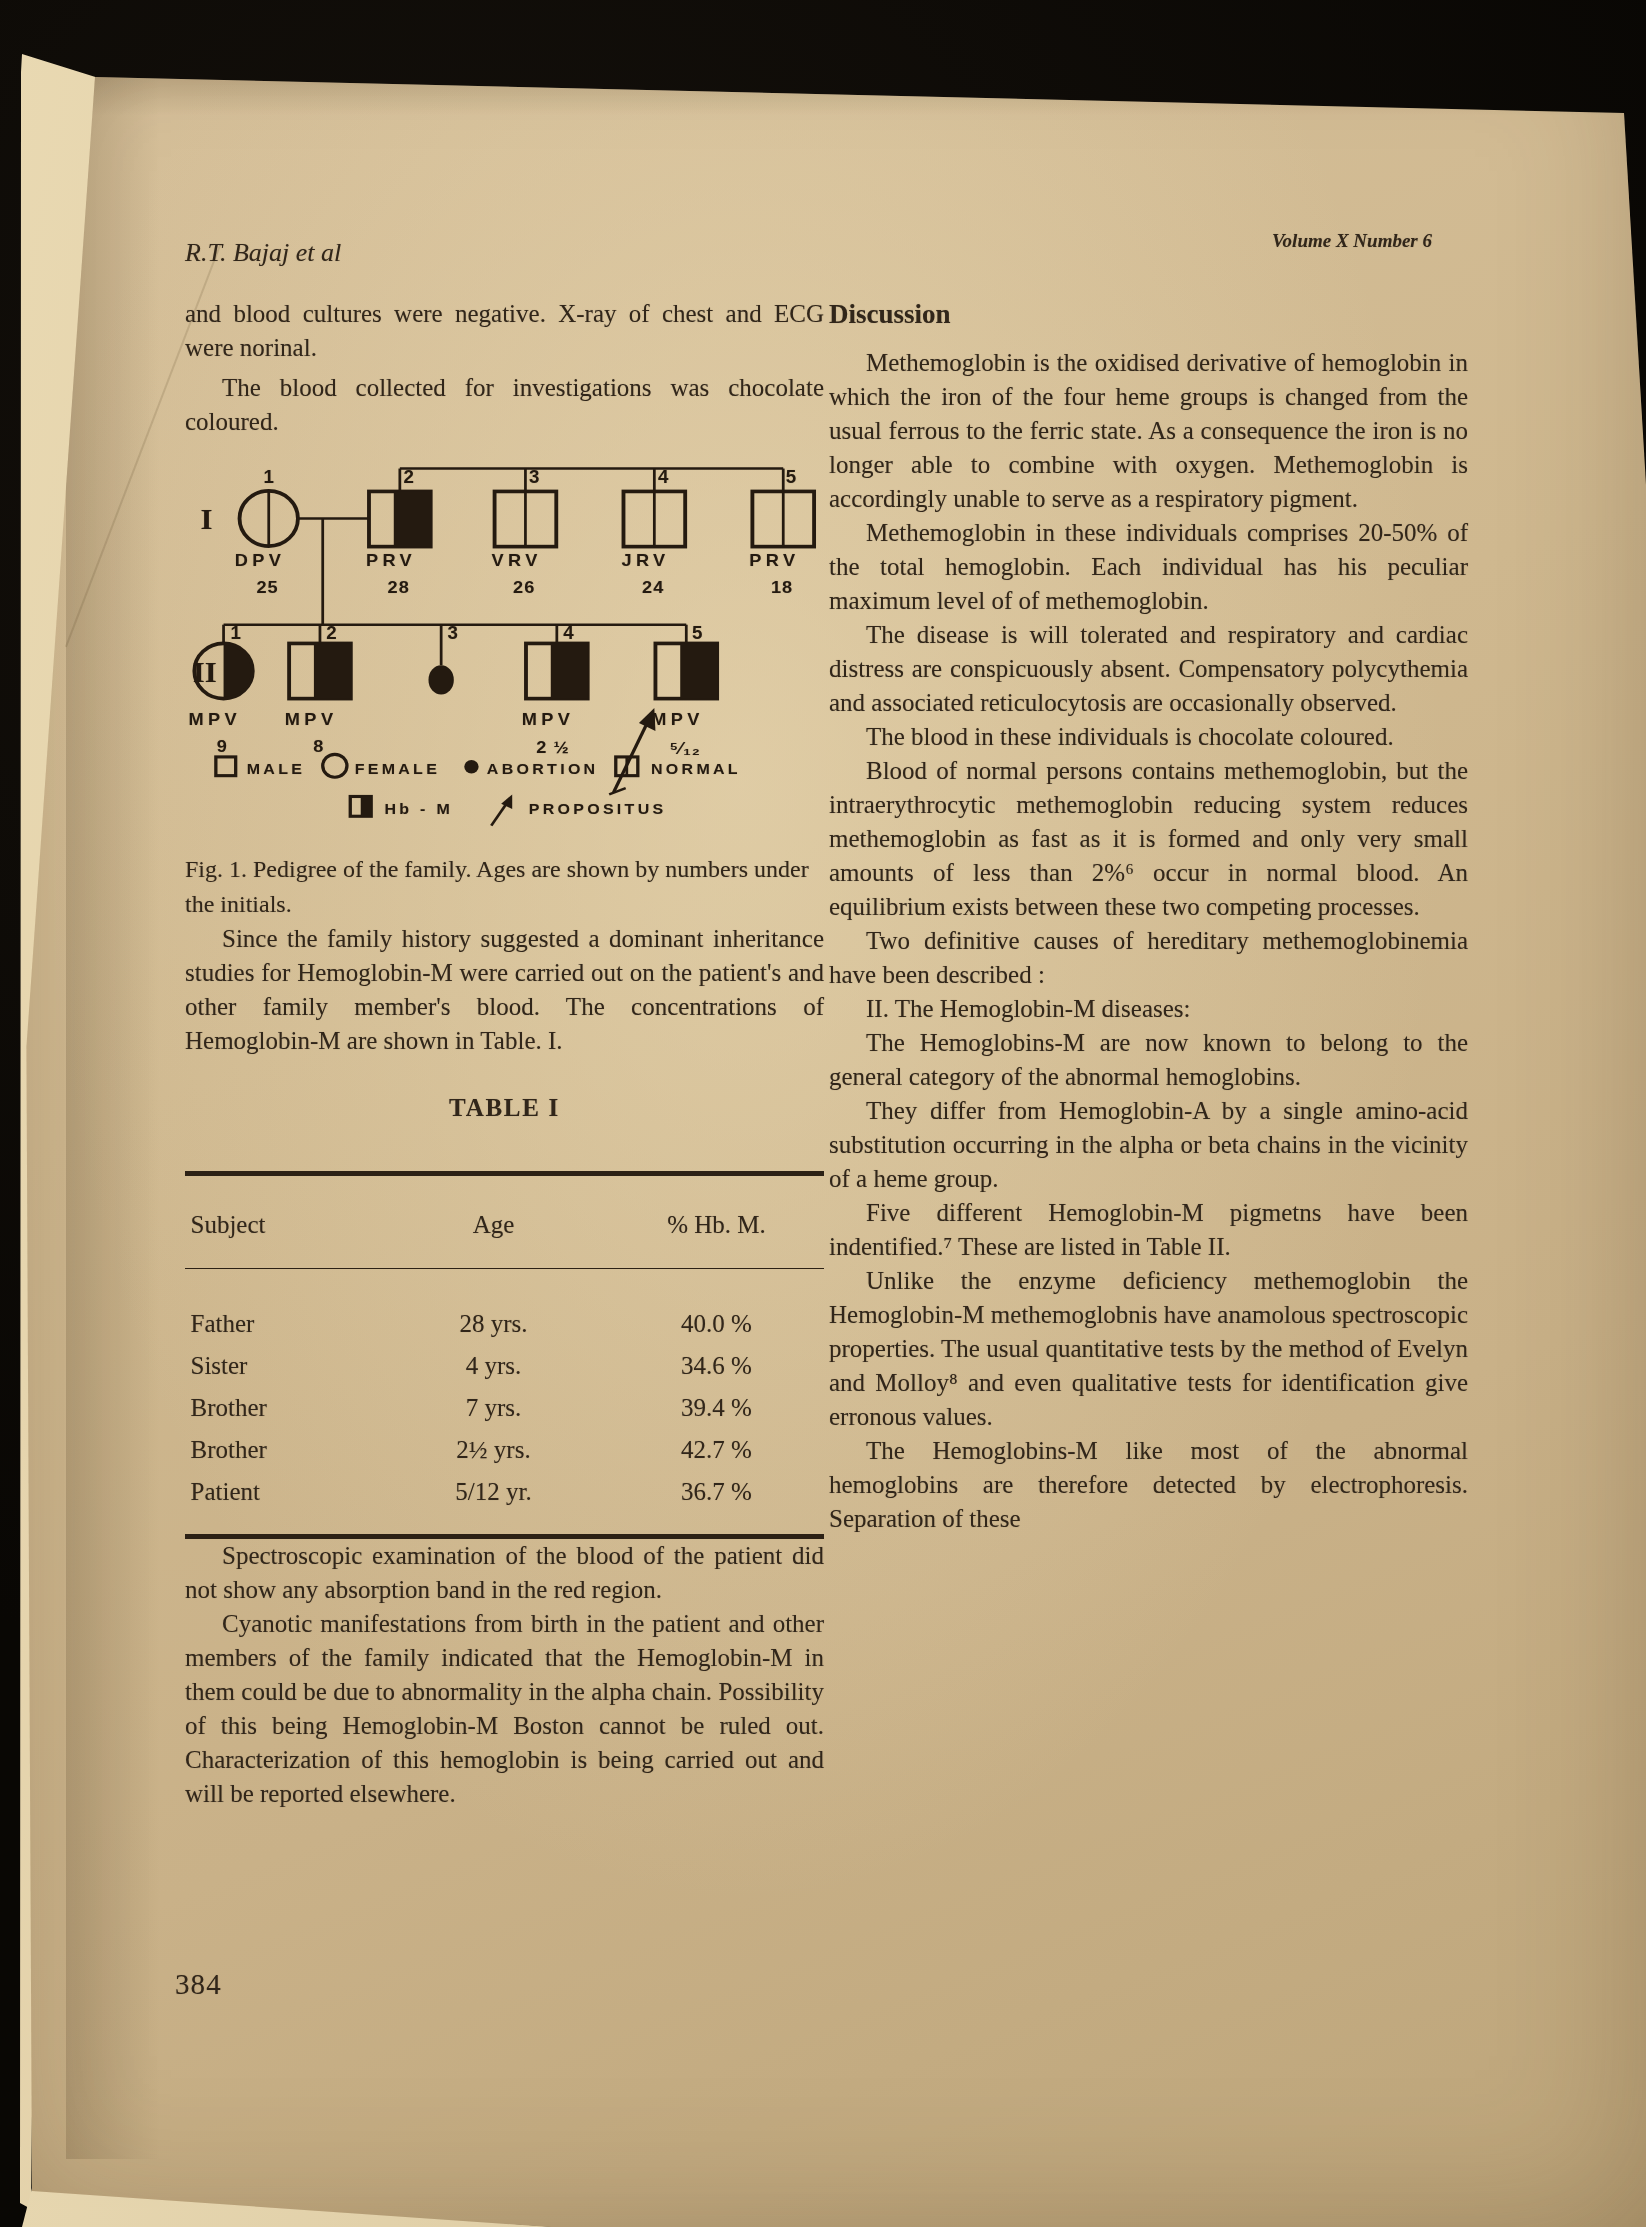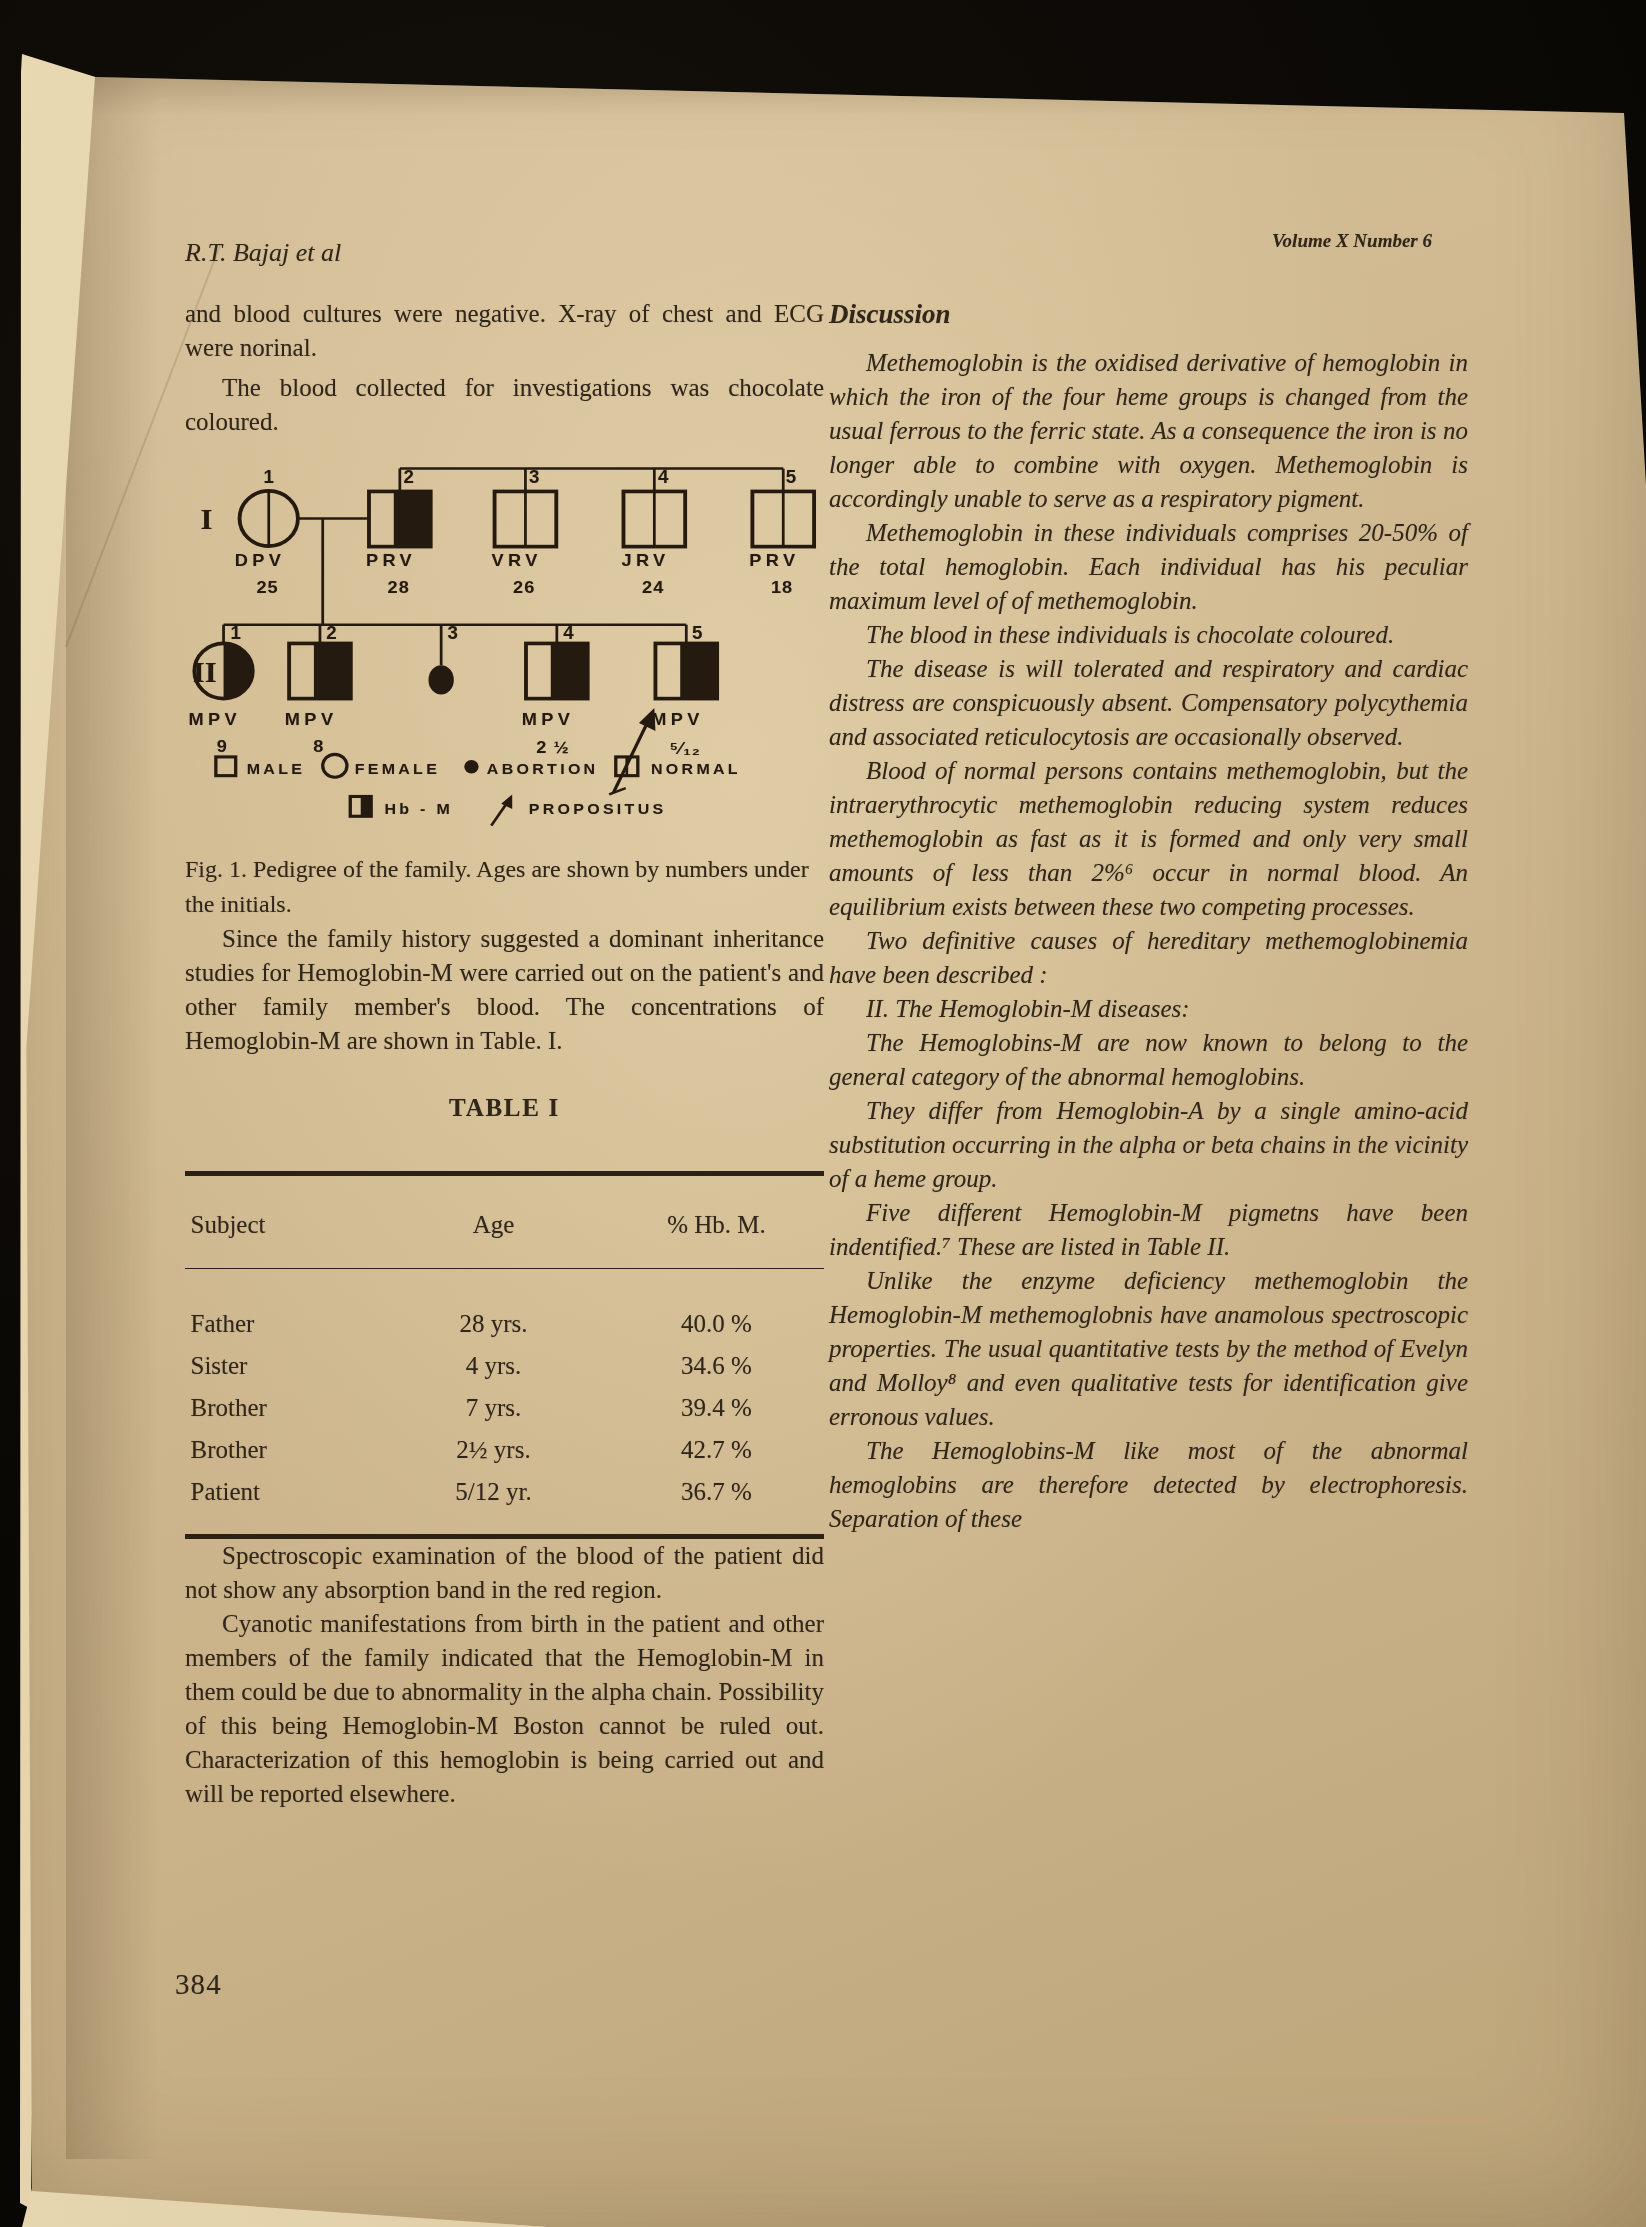--- a/index.html
+++ b/index.html
@@ -28,21 +28,21 @@
   .crease{left:142px;top:231px;width:1.7px;height:430px;background:rgba(80,60,32,.16);
     transform:rotate(21deg);}
   .vignette{position:absolute;inset:0;box-shadow:inset 0 0 143px rgba(72,52,26,.28);pointer-events:none;}
 
   .ink{color:#31261a;text-shadow:0 0 1.1px rgba(49,38,26,.28);}
   .page-header-author{position:absolute;left:185px;top:238px;font-style:italic;font-size:26px;}
   .page-header-issue{position:absolute;right:214px;top:230px;font-style:italic;font-weight:700;font-size:19px;}
 
   .col{position:absolute;width:639px;font-size:25px;line-height:34px;text-align:justify;}
   .col-left{left:185px;top:297px;}
-  .col-right{left:829px;top:297px;font-style:italic;}
+  .col-right{left:829px;top:297px;}
   .col p{margin:0;text-indent:37px;}
   .col p.no-indent{text-indent:0;}
   .col-left p.p2{margin-top:5.5px;}
 
   figure.pedigree{margin:16.5px 0 0 0;}
   figure.pedigree svg{display:block;width:639px;height:380px;}
   figcaption{margin-top:16.5px;font-size:24px;line-height:35px;text-align:left;text-indent:0;}
   .fig-svg line,.fig-svg rect.sym,.fig-svg circle.sym{stroke:#241a10;fill:none;}
   .fig-svg .fill{fill:#241a10;stroke:none;}
   .fig-svg text{fill:#241a10;font-family:"Liberation Sans","DejaVu Sans",sans-serif;}
@@ -251,22 +251,22 @@
       </div>
 
       <p class="para4">Spectroscopic examination of the blood of the patient did not show any absorption band in the red region.</p>
       <p class="para5">Cyanotic manifestations from birth in the patient and other members of the family indicated that the Hemoglobin-M in them could be due to abnormality in the alpha chain. Possibility of this being Hemoglobin-M Boston cannot be ruled out. Characterization of this hemoglobin is being carried out and will be reported elsewhere.</p>
     </div>
 
     <div class="col col-right">
       <h2>Discussion</h2>
       <p>Methemoglobin is the oxidised derivative of hemoglobin in which the iron of the four heme groups is changed from the usual ferrous to the ferric state. As a consequence the iron is no longer able to combine with oxygen. Methemoglobin is accordingly unable to serve as a respiratory pigment.</p>
       <p>Methemoglobin in these individuals comprises 20-50% of the total hemoglobin. Each individual has his peculiar maximum level of of methemoglobin.</p>
+      <p>The disease is will tolerated and respiratory and cardiac distress are conspicuously absent. Compensatory polycythemia and associated reticulocytosis are occasionally observed.</p>
       <p>The blood in these individuals is chocolate coloured.</p>
-      <p>The disease is will tolerated and respiratory and cardiac distress are conspicuously absent. Compensatory polycythemia and associated reticulocytosis are occasionally observed.</p>
       <p>Blood of normal persons contains methemoglobin, but the intraerythrocytic methemoglobin reducing system reduces methemoglobin as fast as it is formed and only very small amounts of less than 2%⁶ occur in normal blood. An equilibrium exists between these two competing processes.</p>
       <p>Two definitive causes of hereditary methemoglobinemia have been described :</p>
       <p>II. The Hemoglobin-M diseases:</p>
       <p>The Hemoglobins-M are now known to belong to the general category of the abnormal hemoglobins.</p>
       <p>They differ from Hemoglobin-A by a single amino-acid substitution occurring in the alpha or beta chains in the vicinity of a heme group.</p>
       <p>Five different Hemoglobin-M pigmetns have been indentified.⁷ These are listed in Table II.</p>
       <p>Unlike the enzyme deficiency methemoglobin the Hemoglobin-M methemoglobnis have anamolous spectroscopic properties. The usual quantitative tests by the method of Evelyn and Molloy⁸ and even qualitative tests for identification give erronous values.</p>
       <p>The Hemoglobins-M like most of the abnormal hemoglobins are therefore detected by electrophoresis. Separation of these</p>
     </div>
 

